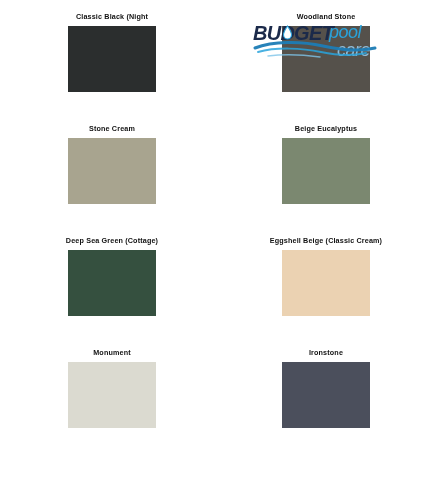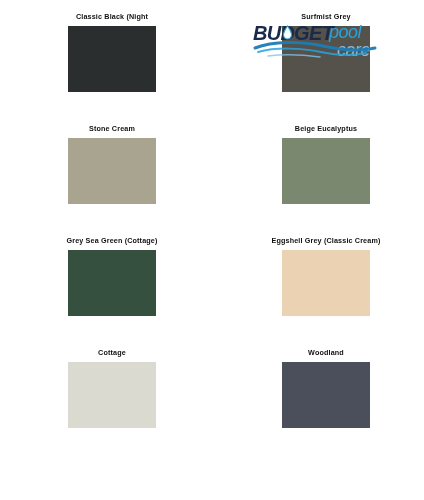--- a/index.html
+++ b/index.html
@@ -84,51 +84,51 @@
 
   <div class="swatch-grid">
 
     <div class="swatch-cell">
       <div class="swatch-label">Classic Black (Night</div>
       <div class="swatch-chip" style="background-color: rgb(43, 46, 46);"></div>
     </div>
 
 
     <div class="swatch-cell">
-      <div class="swatch-label">Surfmist Grey</div>
+      <div class="swatch-label">Woodland Stone</div>
       <div class="swatch-chip" style="background-color: rgb(85, 81, 75);"></div>
     </div>
 
     <div class="swatch-cell">
       <div class="swatch-label">Stone Cream</div>
       <div class="swatch-chip" style="background-color: rgb(168, 164, 143);"></div>
     </div>
 
     <div class="swatch-cell">
       <div class="swatch-label">Beige Eucalyptus</div>
       <div class="swatch-chip" style="background-color: rgb(123, 136, 112);"></div>
     </div>
 
     <div class="swatch-cell">
-      <div class="swatch-label">Grey Sea Green (Cottage)</div>
+      <div class="swatch-label">Deep Sea Green (Cottage)</div>
       <div class="swatch-chip" style="background-color: rgb(53, 80, 63);"></div>
     </div>
 
     <div class="swatch-cell">
-      <div class="swatch-label">Eggshell Grey (Classic Cream)</div>
+      <div class="swatch-label">Eggshell Beige (Classic Cream)</div>
       <div class="swatch-chip" style="background-color: rgb(235, 210, 178);"></div>
     </div>
 
     <div class="swatch-cell">
-      <div class="swatch-label">Cottage</div>
+      <div class="swatch-label">Monument</div>
       <div class="swatch-chip" style="background-color: rgb(219, 218, 208);"></div>
     </div>
 
     <div class="swatch-cell">
-      <div class="swatch-label">Woodland</div>
+      <div class="swatch-label">Ironstone</div>
       <div class="swatch-chip" style="background-color: rgb(75, 79, 92);"></div>
     </div>
 
 
   </div>
 
   <div id="brand-logo">
     <svg viewBox="0 0 320 88" xmlns="http://www.w3.org/2000/svg">
 
       <text x="0" y="42" font-family="'Liberation Sans', sans-serif" font-size="40" font-weight="bold" font-style="italic" letter-spacing="-1.5" fill="#1b2a4a">BUDGET</text>

